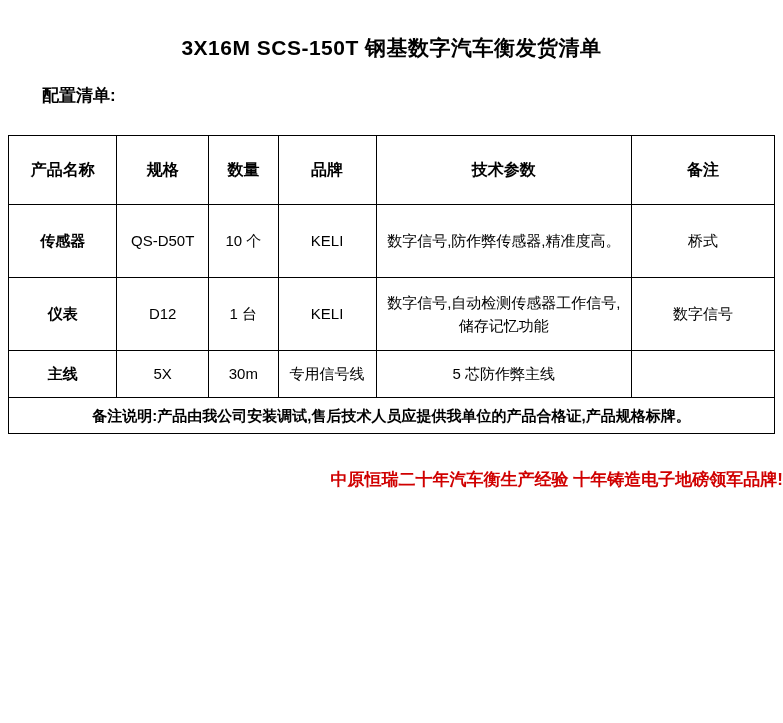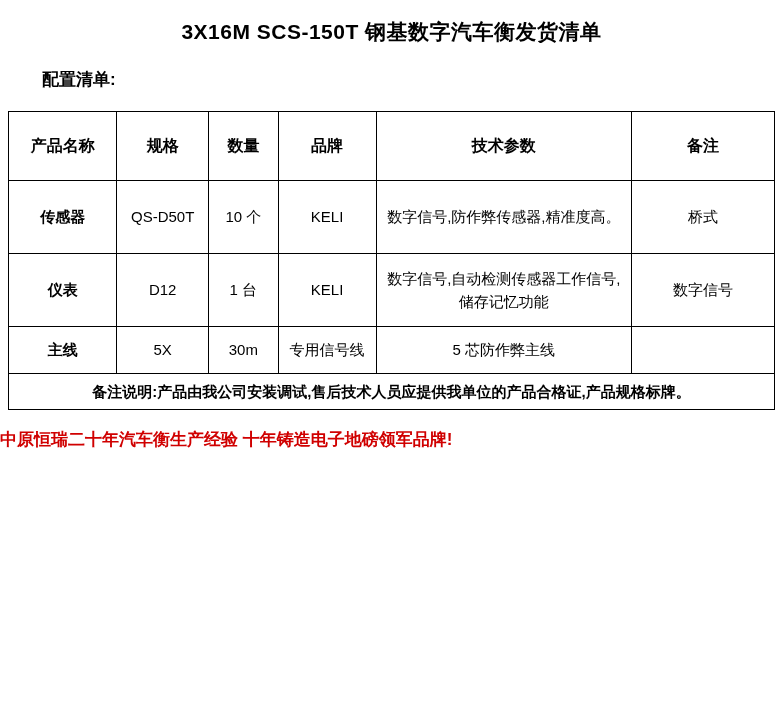--- a/index.html
+++ b/index.html
@@ -18,32 +18,32 @@
     position: relative;
     width: 783px;
     height: 723px;
     box-sizing: border-box;
   }
   .doc-title {
     text-align: center;
     font-size: 21px;
     font-weight: bold;
     letter-spacing: 0.5px;
-    padding-top: 18px;
+    padding-top: 34px;
     font-family: "Liberation Sans", "DejaVu Sans", sans-serif;
   }
   .subtitle {
     font-size: 17px;
     font-weight: bold;
     margin: 22px 0 16px 42px;
     font-family: "Liberation Sans", "DejaVu Sans", sans-serif;
   }
   table.spec {
     border-collapse: collapse;
-    margin: 20px 8px 0 8px;
+    margin: 28px 8px 0 8px;
     width: 767px;
     table-layout: fixed;
   }
   table.spec td, table.spec th {
     border: 1px solid #000000;
     text-align: center;
     vertical-align: middle;
     font-size: 15px;
     font-family: "Liberation Sans", "DejaVu Sans", sans-serif;
     padding: 6px 4px;
@@ -67,25 +67,25 @@
   .r-short td { height: 34px; }
   td.tech-cell { padding-left: 8px; padding-right: 8px; }
   td.note-row {
     text-align: left;
     font-size: 15px;
     padding: 9px 10px;
     font-family: "Liberation Serif", "DejaVu Serif", serif;
     font-weight: bold;
   }
   .footer {
-    text-align: left;
+    text-align: right;
     color: #d00000;
     font-weight: bold;
     font-size: 17px;
-    margin-top: 18px;
+    margin-top: 34px;
     font-family: "Liberation Sans", "DejaVu Sans", sans-serif;
   }
 </style>
 </head>
 <body>
 
 <div class="page">
 
   <div class="doc-title">3X16M SCS-150T 钢基数字汽车衡发货清单</div>
 

